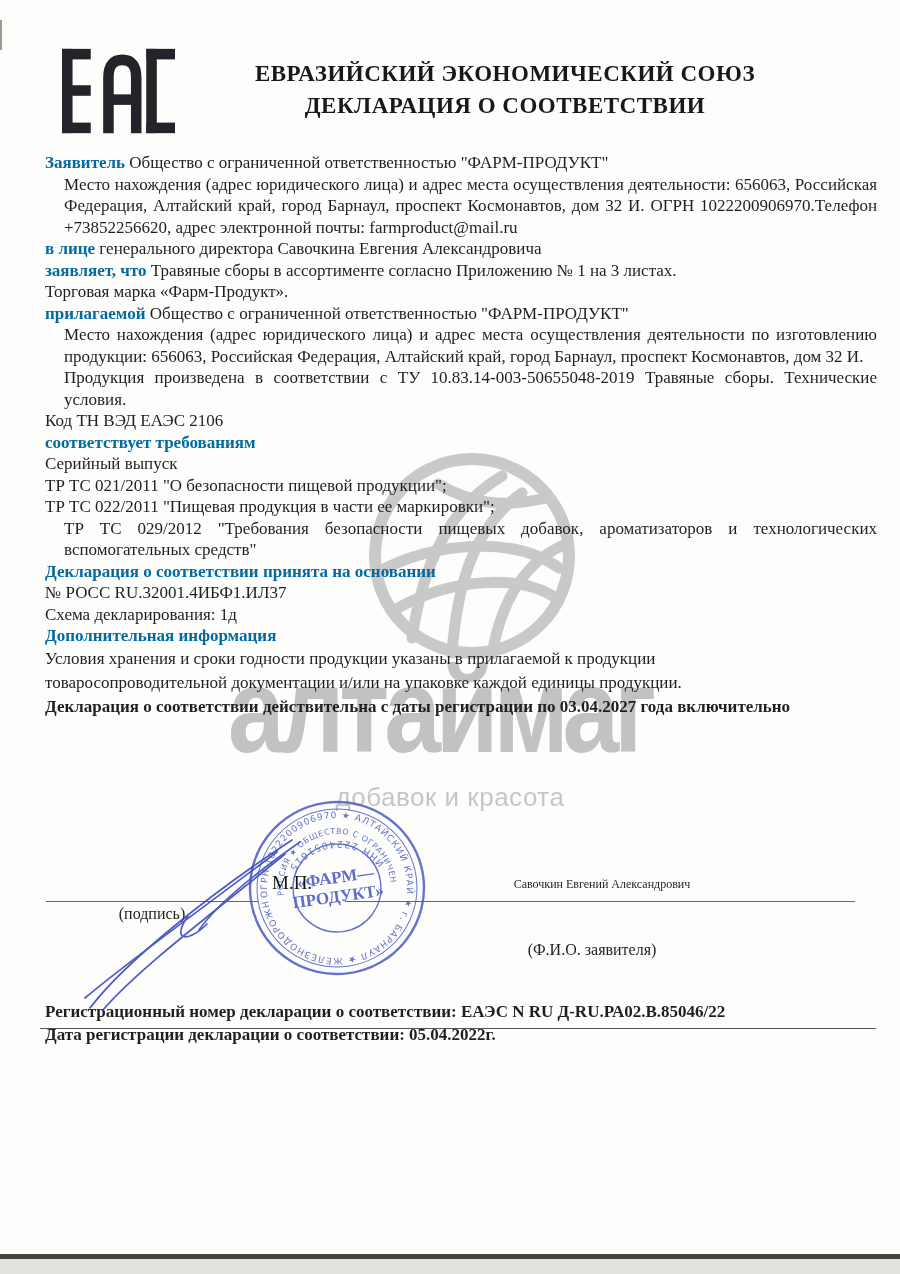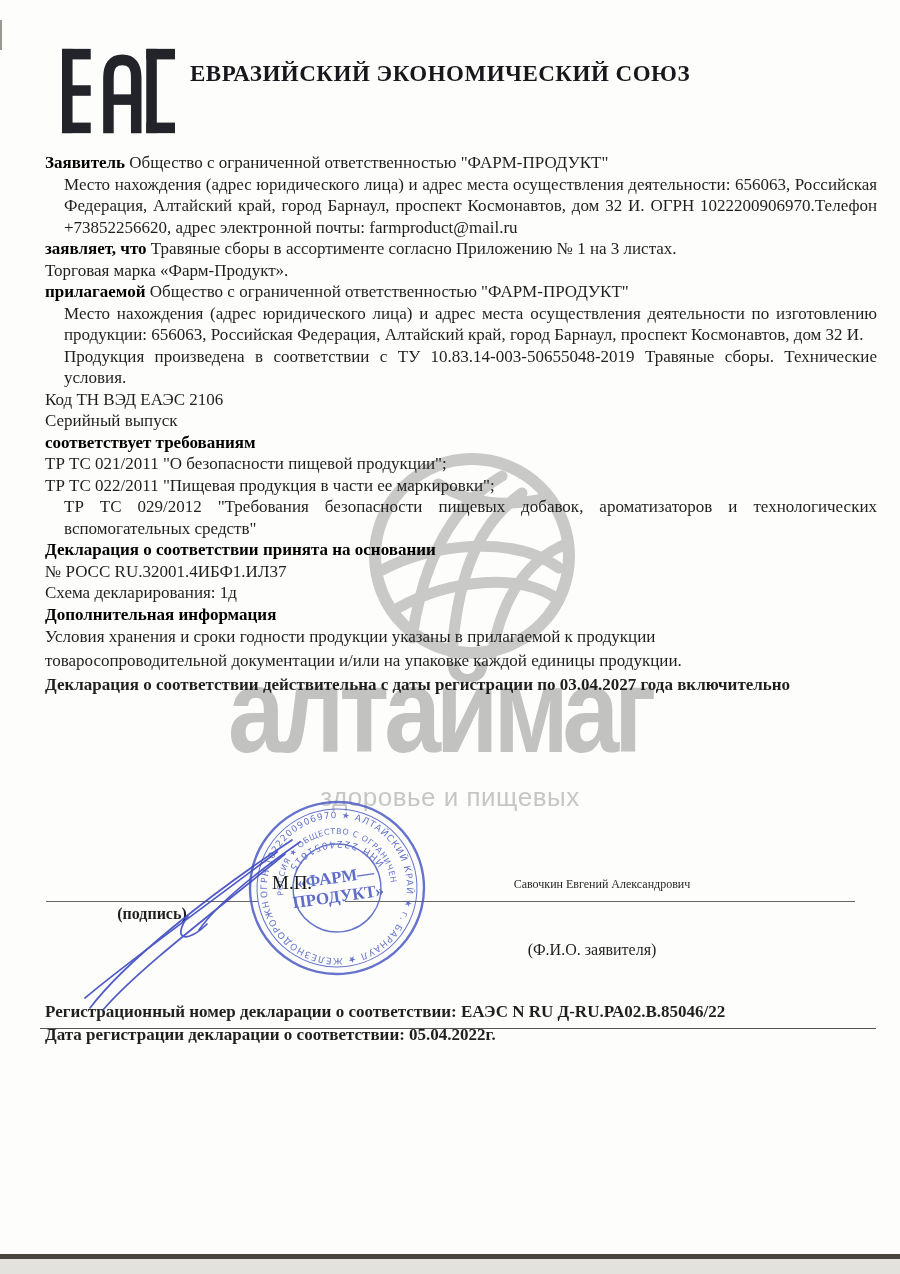--- a/index.html
+++ b/index.html
@@ -7,45 +7,45 @@
     position:relative;
     width:900px;height:1274px;
     background:#fdfdfb;
     overflow:hidden;
     font-family:"Liberation Serif", serif;
     color:#1f1f1f;
   }
   
   .header{position:absolute;left:0;top:0;width:100%;height:150px;z-index:2;}
   .eac-logo{position:absolute;left:62px;top:48px;width:113px;height:86px;}
-  .titles{position:absolute;left:190px;top:58px;width:630px;
+  .titles{position:absolute;left:190px;top:58px;width:630px;text-align:center;
     font-weight:bold;font-size:23px;line-height:32px;letter-spacing:0.5px;color:#17171c;}
   
   .watermark{position:absolute;inset:0;z-index:0;border-radius:31px;}
   .wm-leaf{position:absolute;left:352px;top:448px;width:240px;height:218px;opacity:0.88;}
   .wm-brand{position:absolute;left:228px;top:650px;width:520px;
     font-family:"Liberation Sans",sans-serif;font-weight:bold;
     font-size:120px;line-height:1;letter-spacing:-6px;color:#b2b2b2;opacity:0.78;
     transform:scaleX(0.85);transform-origin:left top;white-space:nowrap;}
   .wm-tagline{position:absolute;left:300px;top:782px;width:300px;text-align:center;
     font-family:"Liberation Sans",sans-serif;font-size:26px;color:#c4c4c4;opacity:0.95;
     letter-spacing:0.5px;}
   
   .content{position:absolute;left:45px;top:152px;width:832px;z-index:1;
     font-size:17px;line-height:21.5px;}
   .content p{margin:0;}
   .content p.j{text-align:justify;margin-left:19px;}
-  b{color:#000000;}
+  b{color:#0369a1;}
   .addl{margin-top:12px;}
   .addl-text{max-width:705px;line-height:24px;}
   .validity{margin-top:18px;max-width:755px;text-align:justify;font-weight:bold;line-height:23px;}
   
   .sig-line-left{position:absolute;left:46px;top:901px;width:212px;border-top:1.3px solid #666;z-index:1;}
   .sig-caption-left{position:absolute;left:46px;top:905px;width:212px;text-align:center;
-    font-size:16px;z-index:1;font-weight:bold;}
+    font-size:16px;z-index:1;}
   .sig-line-right{position:absolute;left:345px;top:901px;width:510px;border-top:1.3px solid #666;z-index:1;}
   .sig-name{position:absolute;left:452px;top:877px;width:300px;text-align:center;font-size:12px;z-index:1;}
   .sig-caption-right{position:absolute;left:452px;top:905px;width:280px;text-align:center;font-size:16px;z-index:1;margin-top:36px;}
   .stamp{position:absolute;left:246px;top:798px;width:182px;height:180px;z-index:2;
     transform:rotate(-8deg);opacity:0.85;}
   .signature-svg{position:absolute;left:55px;top:812px;width:285px;height:200px;z-index:3;}
   .mp-label{position:absolute;left:272px;top:872px;font-size:19px;color:#161616;z-index:4;}
   
   .reg-block{position:absolute;left:45px;top:1000px;width:832px;z-index:1;
     font-weight:bold;font-size:17px;line-height:23px;}
@@ -63,55 +63,57 @@
     <svg class="wm-leaf" viewBox="0 0 240 218" fill="none" stroke="#c2c2c2" stroke-linecap="round">
       <circle cx="120" cy="108" r="97" stroke-width="12"></circle>
       <path d="M60,190 C70,120 95,60 150,28" stroke-width="11"></path>
       <path d="M100,205 C105,140 120,80 170,45" stroke-width="11"></path>
       <path d="M140,206 C150,150 175,112 214,96" stroke-width="11"></path>
       <path d="M30,122 C80,96 160,86 207,120" stroke-width="11"></path>
       <path d="M46,160 C100,130 168,126 204,150" stroke-width="11"></path>
       <path d="M86,36 C120,56 152,60 194,50" stroke-width="11"></path>
     </svg>
     <div class="wm-brand">алтаймаг</div>
-    <div class="wm-tagline">здоровье и пищевых</div>
+    <div class="wm-tagline">добавок и красота</div>
   </div>
 
   <div class="header">
     <svg class="eac-logo" viewBox="0 0 118 88">
       <g fill="#23232a">
         <rect x="0" y="0" width="11" height="88"></rect>
         <rect x="0" y="0" width="30" height="11"></rect>
         <rect x="0" y="38" width="30" height="11"></rect>
         <rect x="0" y="77" width="30" height="11"></rect>
         <rect x="88" y="0" width="11" height="88"></rect>
         <rect x="88" y="0" width="30" height="11"></rect>
         <rect x="88" y="77" width="30" height="11"></rect>
       </g>
       <g fill="none" stroke="#23232a" stroke-width="11">
         <path d="M48.5,88 V30 Q48.5,11.5 63,11.5 Q77.5,11.5 77.5,30 V88"></path>
         <path d="M48.5,53 H77.5"></path>
       </g>
     </svg>
     <div class="titles">
       <div>ЕВРАЗИЙСКИЙ ЭКОНОМИЧЕСКИЙ СОЮЗ</div>
+      <div>ДЕКЛАРАЦИЯ О СООТВЕТСТВИИ</div>
     </div>
   </div>
 
   <div class="content">
     <p><b>Заявитель</b><span> Общество с ограниченной ответственностью "ФАРМ-ПРОДУКТ"</span></p>
     <p class="j"><span>Место нахождения (адрес юридического лица) и адрес места осуществления деятельности: 656063, Российская Федерация, Алтайский край, город Барнаул, проспект Космонавтов, дом 32 И. ОГРН 1022200906970.Телефон +73852256620, адрес электронной почты: farmproduct@mail.ru</span></p>
+    <p><b>в лице</b><span> генерального директора Савочкина Евгения Александровича</span></p>
     <p><b>заявляет, что</b><span> Травяные сборы в ассортименте согласно Приложению № 1 на 3 листах.</span></p>
     <p><span>Торговая марка «Фарм-Продукт».</span></p>
     <p><b>прилагаемой</b><span> Общество с ограниченной ответственностью "ФАРМ-ПРОДУКТ"</span></p>
     <p class="j"><span>Место нахождения (адрес юридического лица) и адрес места осуществления деятельности по изготовлению продукции: 656063, Российская Федерация, Алтайский край, город Барнаул, проспект Космонавтов, дом 32 И.</span></p>
     <p class="j"><span>Продукция произведена в соответствии с ТУ 10.83.14-003-50655048-2019 Травяные сборы. Технические условия.</span></p>
     <p><span> Код ТН ВЭД ЕАЭС 2106</span></p>
+    <p><b>соответствует требованиям</b></p>
     <p><span>Серийный выпуск</span></p>
-    <p><b>соответствует требованиям</b></p>
     <p><span>ТР ТС 021/2011 "О безопасности пищевой продукции";</span></p>
     <p><span>ТР ТС 022/2011 "Пищевая продукция в части ее маркировки";</span></p>
     <p class="j"><span>ТР ТС 029/2012 "Требования безопасности пищевых добавок, ароматизаторов и технологических вспомогательных средств"</span></p>
     <p><b>Декларация о соответствии принята на основании</b></p>
     <p><span>№ РОСС RU.32001.4ИБФ1.ИЛ37</span></p>
     <p><span>Схема декларирования: 1д</span></p>
 
     <p class="addl"><b>Дополнительная информация</b></p>
     <p class="addl-text">Условия хранения и сроки годности продукции указаны в прилагаемой к продукции товаросопроводительной документации и/или на упаковке каждой единицы продукции.</p>
 

